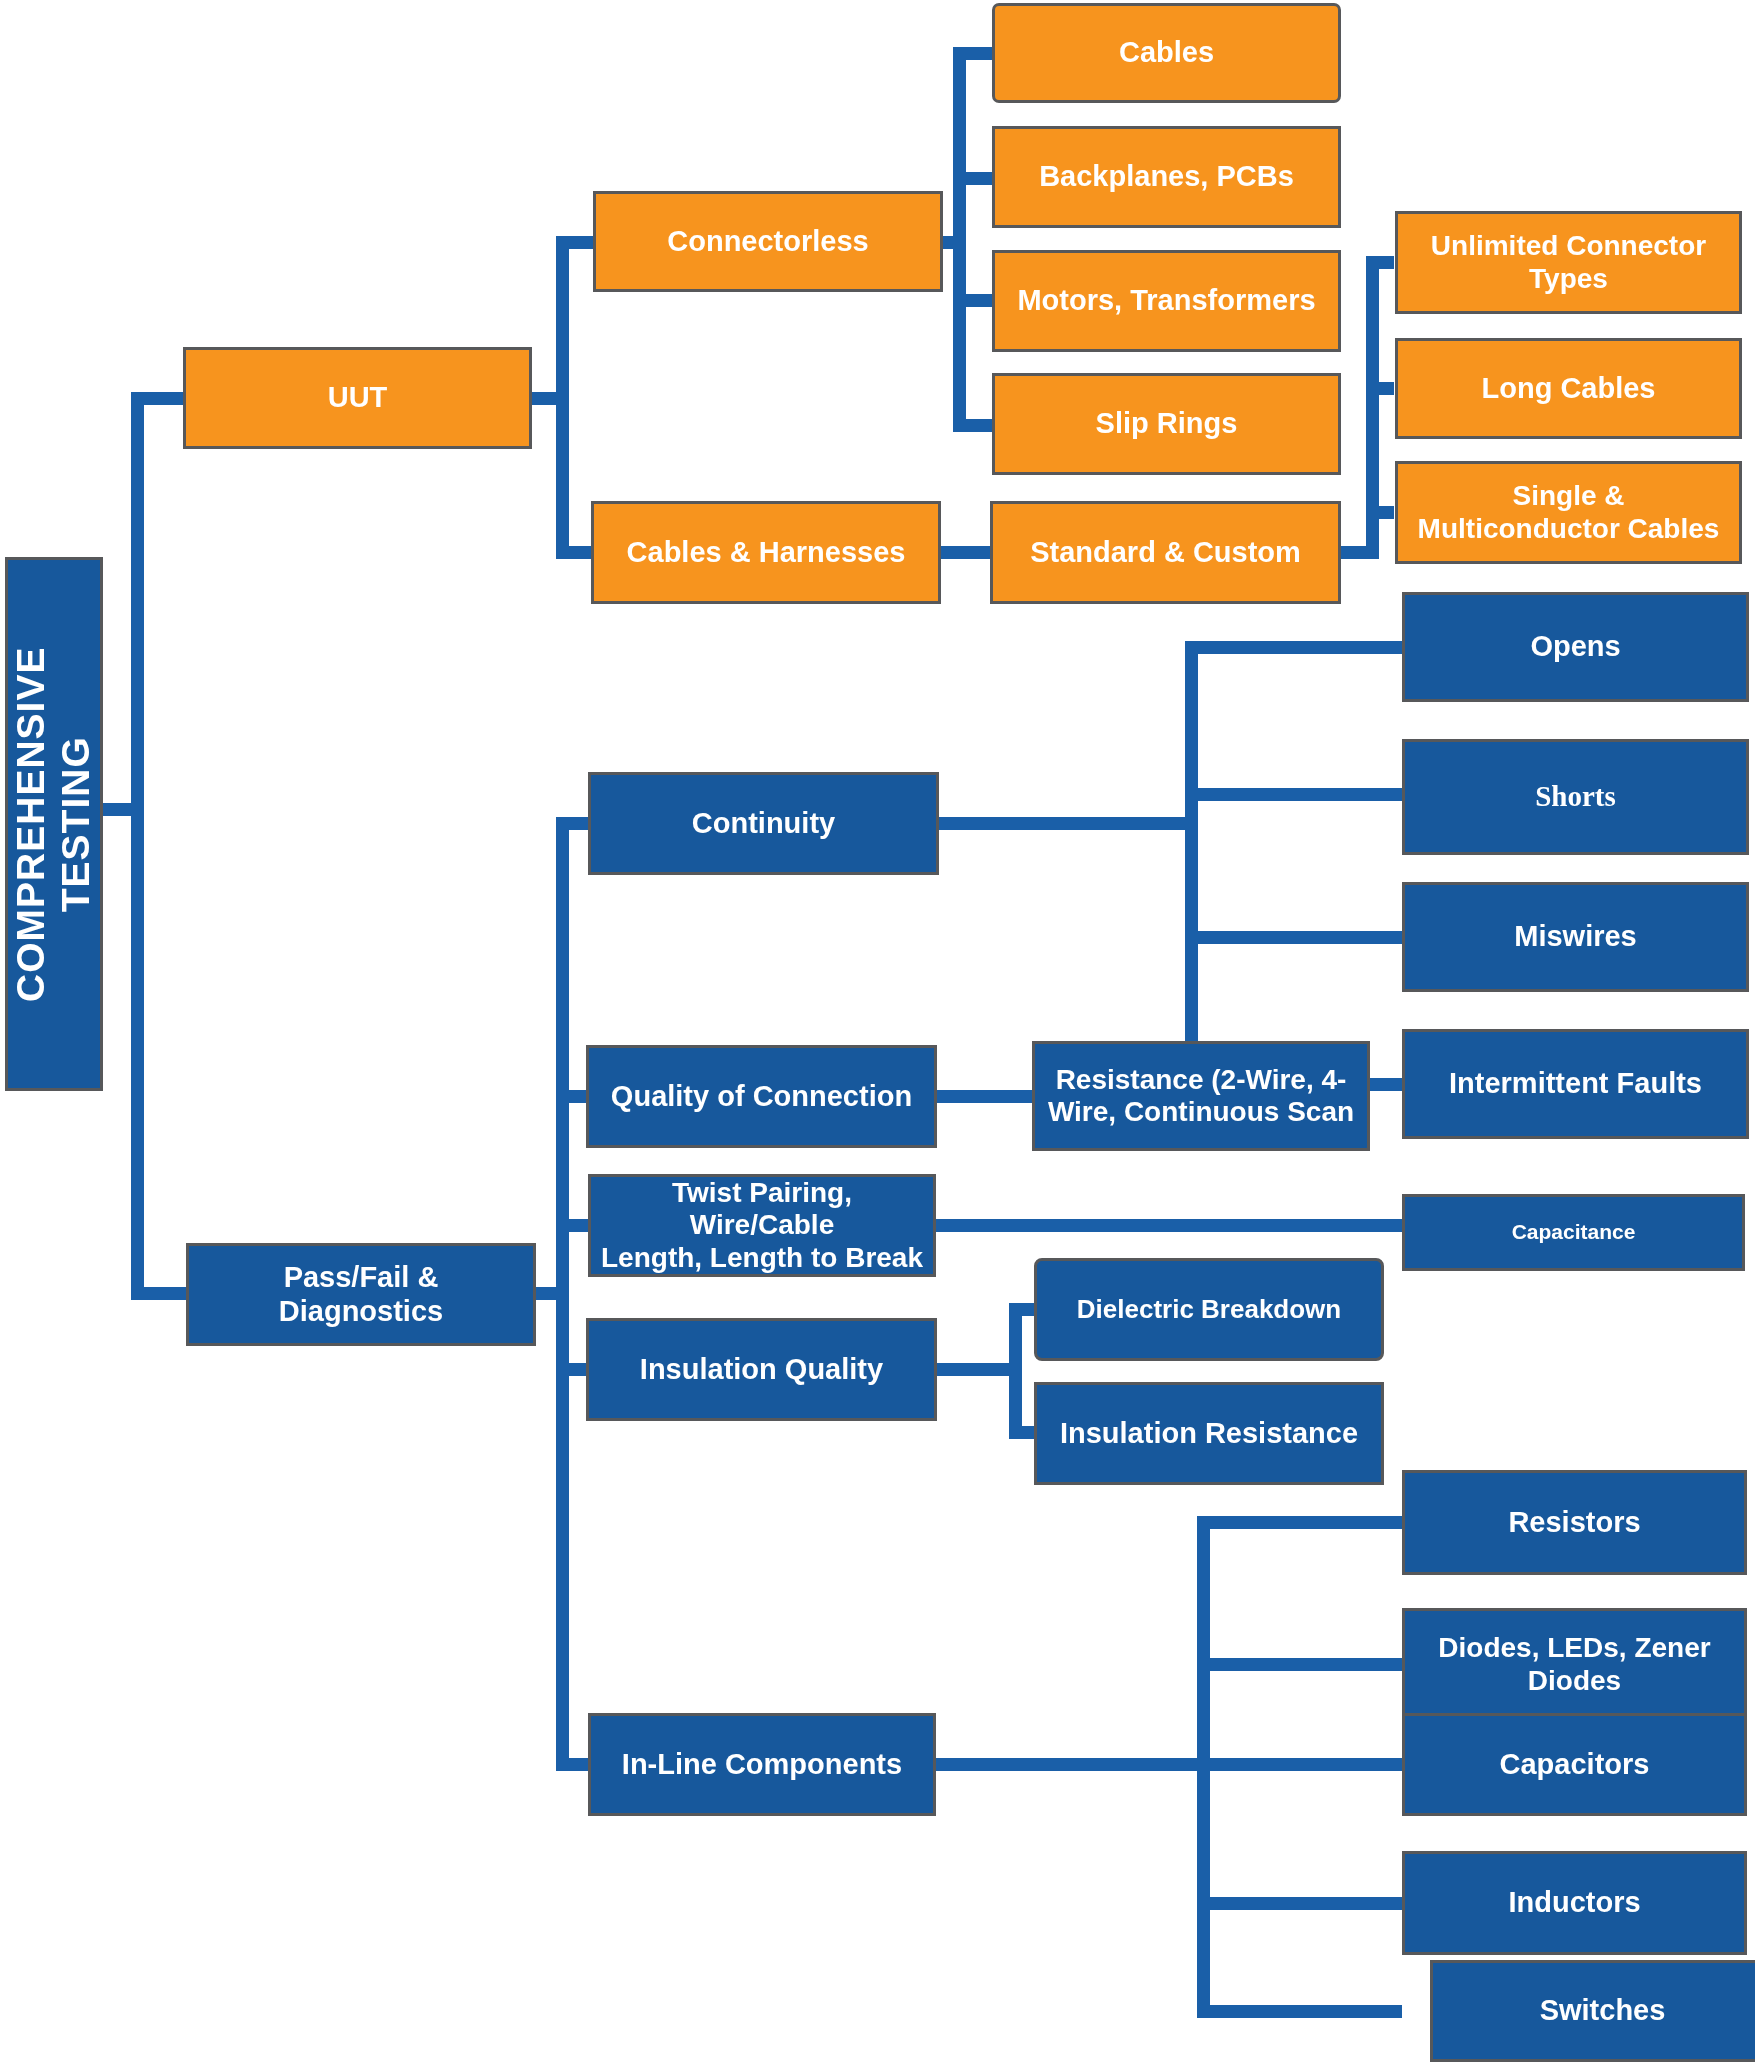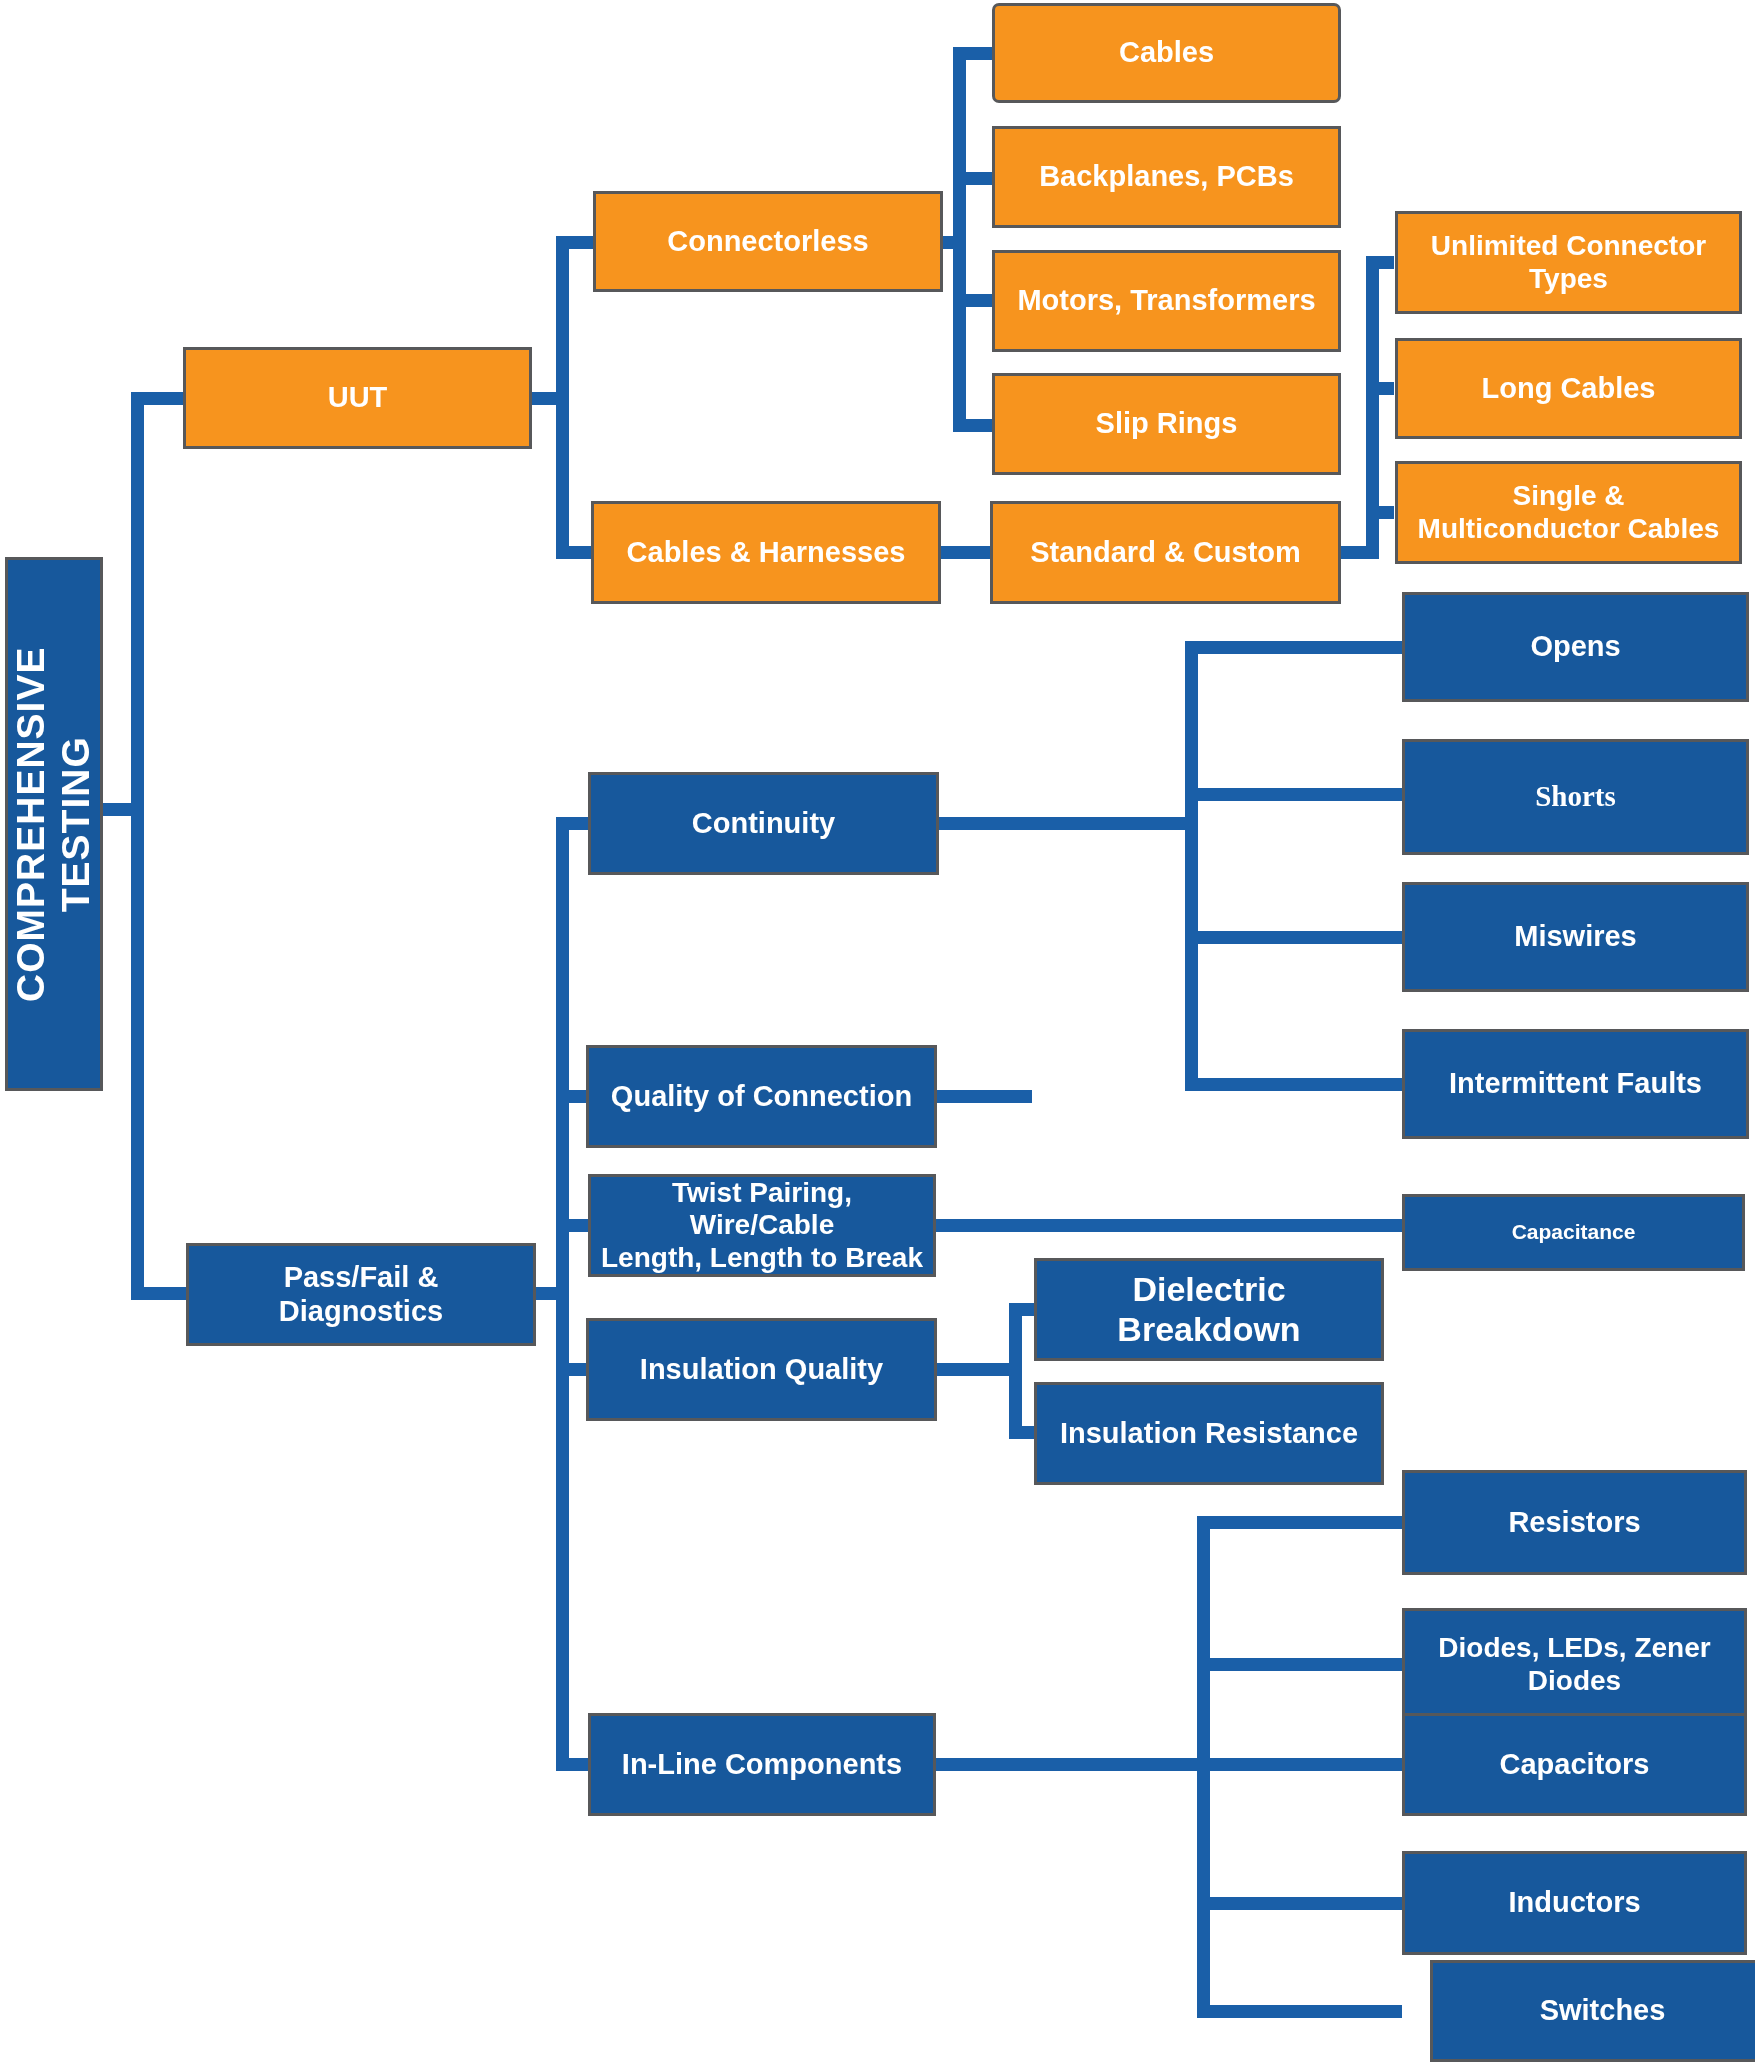--- a/index.html
+++ b/index.html
@@ -80,25 +80,27 @@
     <div class="node orange" style="left: 1395px; top: 338px; width: 347px; height: 101px; font-size: 29px;">Long Cables</div>
     <div class="node orange" style="left: 1395px; top: 461px; width: 347px; height: 103px; font-size: 28px;">Single &amp;
 Multiconductor Cables</div>
     <div class="node blue" style="left: 186px; top: 1243px; width: 350px; height: 103px; font-size: 29px;">Pass/Fail &amp; Diagnostics</div>
     <div class="node blue" style="left: 588px; top: 772px; width: 351px; height: 103px; font-size: 29px;">Continuity</div>
     <div class="node blue" style="left: 1402px; top: 592px; width: 347px; height: 110px; font-size: 29px;">Opens</div>
     <div class="node blue" style="left: 1402px; top: 739px; width: 347px; height: 116px; font-size: 29px; font-family: Liberation Serif, serif;">Shorts</div>
     <div class="node blue" style="left: 1402px; top: 882px; width: 347px; height: 110px; font-size: 29px;">Miswires</div>
     <div class="node blue" style="left: 1402px; top: 1029px; width: 347px; height: 110px; font-size: 29px;">Intermittent Faults</div>
     <div class="node blue" style="left: 586px; top: 1045px; width: 351px; height: 103px; font-size: 29px;">Quality of Connection</div>
+    <div class="node blue" style="left: 1032px; top: 1041px; width: 338px; height: 110px; font-size: 28px;">Resistance (2-Wire, 4-
+Wire, Continuous Scan</div>
     <div class="node blue" style="left: 588px; top: 1174px; width: 348px; height: 103px; font-size: 28px;">Twist Pairing, Wire/Cable
 Length, Length to Break</div>
     <div class="node blue" style="left: 1402px; top: 1194px; width: 343px; height: 77px; font-size: 21px;">Capacitance</div>
     <div class="node blue" style="left: 586px; top: 1318px; width: 351px; height: 103px; font-size: 29px;">Insulation Quality</div>
-    <div class="node blue" style="left: 1034px; top: 1258px; width: 350px; height: 103px; font-size: 34px;">Dielectric Breakdown</div>
+    <div class="node blue" style="left: 1034px; top: 1258px; width: 350px; height: 103px; font-size: 26px; border-radius: 8px;">Dielectric Breakdown</div>
     <div class="node blue" style="left: 1034px; top: 1382px; width: 350px; height: 103px; font-size: 29px;">Insulation Resistance</div>
     <div class="node blue" style="left: 588px; top: 1713px; width: 348px; height: 103px; font-size: 29px;">In-Line Components</div>
     <div class="node blue" style="left: 1402px; top: 1470px; width: 345px; height: 105px; font-size: 29px;">Resistors</div>
     <div class="node blue" style="left: 1402px; top: 1608px; width: 345px; height: 113px; font-size: 28px;">Diodes, LEDs, Zener
 Diodes</div>
     <div class="node blue" style="left: 1402px; top: 1713px; width: 345px; height: 103px; font-size: 29px;">Capacitors</div>
     <div class="node blue" style="left: 1402px; top: 1851px; width: 345px; height: 104px; font-size: 29px;">Inductors</div>
     <div class="node blue" style="left: 1402px; top: 1960px; width: 345px; height: 102px; font-size: 29px; margin-left: 28px;">Switches</div>
   </div>
 

